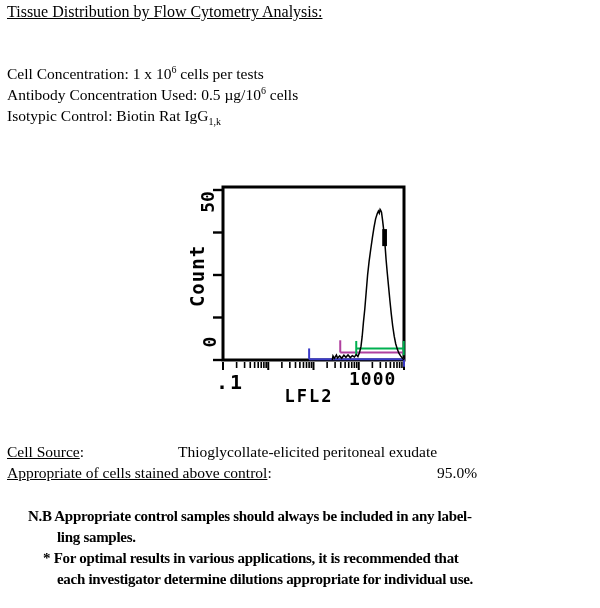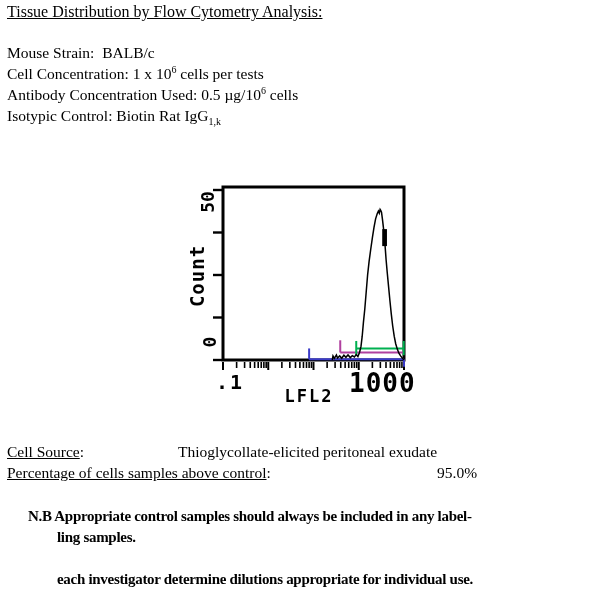--- a/index.html
+++ b/index.html
@@ -17,21 +17,21 @@
   sup.s{font-size:10px; line-height:0;}
   sub.s{font-size:10px; line-height:0;}
   
   .plot-svg{position:absolute; left:150px; top:150px;}
   .mono{font-family:"DejaVu Sans Mono", monospace; font-weight:bold; color:#000;}
   .rot{transform:translate(-50%,-50%) rotate(-90deg);}
   .ylab{left:197px; top:276px; font-size:19px; letter-spacing:1px;}
   .yt50{left:207px; top:202px; font-size:18px;}
   .yt0{left:209px; top:342px; font-size:18px;}
   .xt1{left:216px; top:370px; font-size:20px; letter-spacing:2px;}
-  .xt1000{left:349px; top:368px; font-size:26px; letter-spacing:1px;}
+  .xt1000{left:349px; top:368px; font-size:18px; letter-spacing:1px;}
   .xlab{left:309px; top:396px; transform:translate(-50%,-50%); font-size:17px; letter-spacing:2px;}
   
   .res{font-size:15.5px;}
   .cs-l{left:7px; top:443px;}
   .cs-v{left:178px; top:443px;}
   .pc-l{left:7px; top:464px;}
   .pc-v{left:437px; top:464px;text-align:right;}
   .u{text-decoration:underline;}
   
   .note{font-size:15px; font-weight:bold; letter-spacing:-0.3px;}
@@ -40,21 +40,20 @@
   .n3{left:43px; top:550px;}
   .n4{left:57px; top:571px;}
 </style>
 </head>
 <body>
 
 <div class="page">
 
   <div class="abs title">Tissue Distribution by Flow Cytometry Analysis:</div>
 
-  <div class="abs info il1">Mouse Strain:  BALB/c</div>
   <div class="abs info il2"><span>Cell Concentration: 1 x 10</span><sup class="s">6</sup><span> cells per tests</span></div>
   <div class="abs info il3"><span>Antibody Concentration Used: 0.5 µg/10</span><sup class="s">6</sup><span> cells</span></div>
   <div class="abs info il4"><span>Isotypic Control: Biotin Rat IgG</span><sub class="s">1,k</sub></div>
 
   <svg class="plot-svg" width="300" height="240" viewBox="0 0 300 240">
       <rect x="73" y="37" width="181" height="173" fill="none" stroke="#000" stroke-width="3"></rect>
       <line x1="63" x2="72" y1="210" y2="210" stroke="#000" stroke-width="2.4"></line>
       <line x1="63" x2="72" y1="167.5" y2="167.5" stroke="#000" stroke-width="2.4"></line>
       <line x1="63" x2="72" y1="125" y2="125" stroke="#000" stroke-width="2.4"></line>
       <line x1="63" x2="72" y1="82.5" y2="82.5" stroke="#000" stroke-width="2.4"></line>
@@ -109,20 +108,21 @@
     </svg>
   <div class="abs mono rot ylab">Count</div>
   <div class="abs mono rot yt50">50</div>
   <div class="abs mono rot yt0">0</div>
   <div class="abs mono xt1">.1</div>
   <div class="abs mono xt1000">1000</div>
   <div class="abs mono xlab">LFL2</div>
 
   <div class="abs res cs-l"><span class="u">Cell Source</span><span>:</span></div>
   <div class="abs res cs-v">Thioglycollate-elicited peritoneal exudate</div>
-  <div class="abs res pc-l"><span class="u">Percentage of cells samples above control</span><span>:</span></div>
+  <div class="abs res pc-l"><span class="u">Appropriate of cells stained above control</span><span>:</span></div>
   <div class="abs res pc-v">95.0%</div>
 
   <div class="abs note n1">N.B Appropriate control samples should always be included in any label-</div>
   <div class="abs note n2">ling samples.</div>
+  <div class="abs note n3">* For optimal results in various applications, it is recommended that</div>
   <div class="abs note n4">each investigator determine dilutions appropriate for individual use.</div>
 
 </div>
 
 </body></html>

